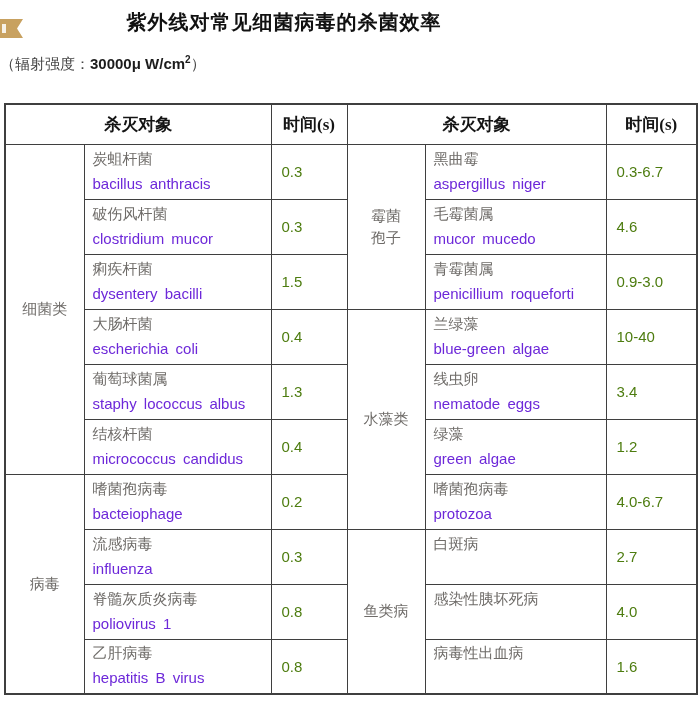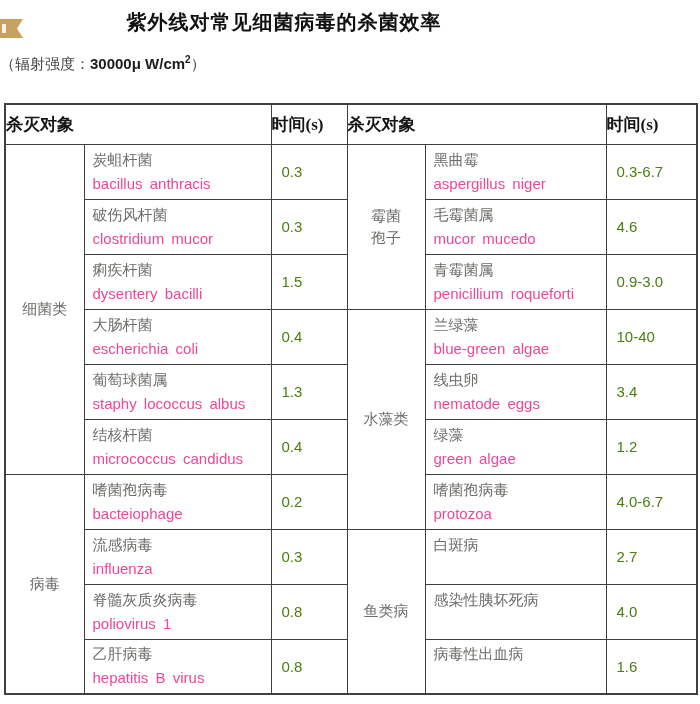--- a/index.html
+++ b/index.html
@@ -46,40 +46,40 @@
   .kill-table th,.kill-table td{
     border:1px solid #3f3f3f;
     padding:0;
     vertical-align:middle;
     overflow:hidden;
   }
   .kill-table tr.hdr{height:40px;}
   .kill-table tr.r{height:55px;}
   .kill-table th{
     font-size:17px;font-weight:bold;color:#141414;
-    text-align:left;
+    text-align:center;
     font-family:"Liberation Serif","DejaVu Serif",serif;
   }
   td.cat{
     text-align:center;
     font-family:Liberation Sans, sans-serif;
     font-size:15px;color:#6f6c69;
     line-height:22px;
   }
   td.name{padding:3px 2px 3px 8px;}
   td.name .cn{
     display:block;
-    font-family:Liberation Serif, serif;
+    font-family:Liberation Mono, monospace;
     font-size:15px;color:#6f6c69;
     line-height:23px;
     white-space:nowrap;
   }
   td.name .en{
     display:block;
-    font-size:15px;color:#ec4899;
+    font-size:15px;color:#6d28d9;
     line-height:23px;min-height:23px;
     word-spacing:3px;white-space:nowrap;
   }
   td.time{
     padding-left:10px;
     font-size:15px;color:#4d7c0f;
     white-space:nowrap;
   }
 </style>
 </head>

